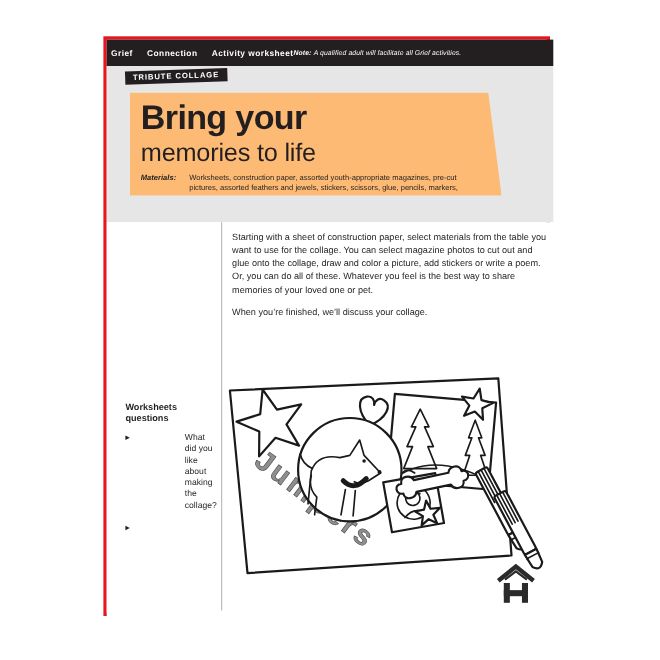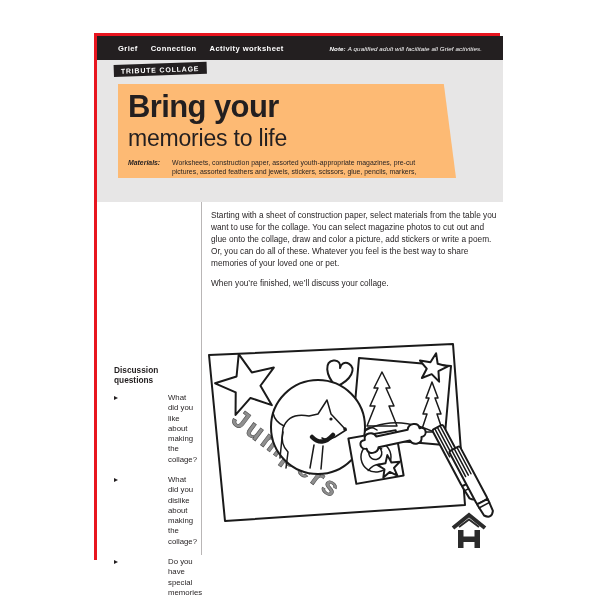--- a/index.html
+++ b/index.html
@@ -6,21 +6,21 @@
   html,body { width:600px; height:600px; background:#ffffff; overflow:hidden;
               font-family:"Liberation Sans", sans-serif; color:#231f20; }
   .canvas { position:relative; width:600px; height:600px; background:#fff; }
 
   .page { position:absolute; left:94px; top:33px; width:406px; height:527px;
           border:3px solid #e8151f; background:#fff; }
 
   
   .topbar { position:absolute; left:0; top:0; width:406px; height:24px;
             background:#231f20; display:flex; align-items:center;
-            justify-content:space-between; padding:0 21px; }
+            padding:0 4px; }
   .topbar-left { display:flex; gap:13px; }
   .topbar-left span { color:#fff; font-weight:bold; font-size:7.6px; letter-spacing:.4px; }
   .topbar-note { color:#fff; font-size:6.2px; font-style:italic; letter-spacing:.1px; }
   .topbar-note .np { font-weight:bold; margin-right:2px; }
 
   
   .title-panel { position:absolute; left:0; top:24px; width:406px; height:142px;
                  background:#e7e6e6; }
   .tag { position:absolute; left:17px; top:5px; background:#231f20; color:#fff;
          font-size:7px; font-weight:bold; letter-spacing:.8px; padding:3px 7px 2px 7px;
@@ -93,32 +93,27 @@
 
     <div class="content">
       <div class="divider"></div>
 
       <div class="main-text">
         <p class="body-p">Starting with a sheet of construction paper, select materials from the table you want to use for the collage. You can select magazine photos to cut out and glue onto the collage, draw and color a picture, add stickers or write a poem. Or, you can do all of these. Whatever you feel is the best way to share memories of your loved one or pet.</p>
         <p class="body-p">When you’re finished, we’ll discuss your collage.</p>
       </div>
 
       <div class="sidebar">
-        <div class="sb-title">Discussion questions</div>
+        <div class="sb-title">Worksheets questions</div>
         <div class="q">
             <span class="tri"></span>
             <span>What did you like about making the collage?</span>
           </div>
         <div class="q">
             <span class="tri"></span>
-            <span>What did you dislike about making the collage?</span>
-          </div>
-        <div class="q">
-            <span class="tri"></span>
-            <span>Do you have special memories about your loved one you’d like to share?</span>
           </div>
       </div>
 
       <svg class="illustration" width="300" height="215" viewBox="0 0 300 215">
         <defs>
           <clipPath id="photoclip">
             <polygon points="163,20 255,28 248,107 156,99"></polygon>
           </clipPath>
         </defs>
 

